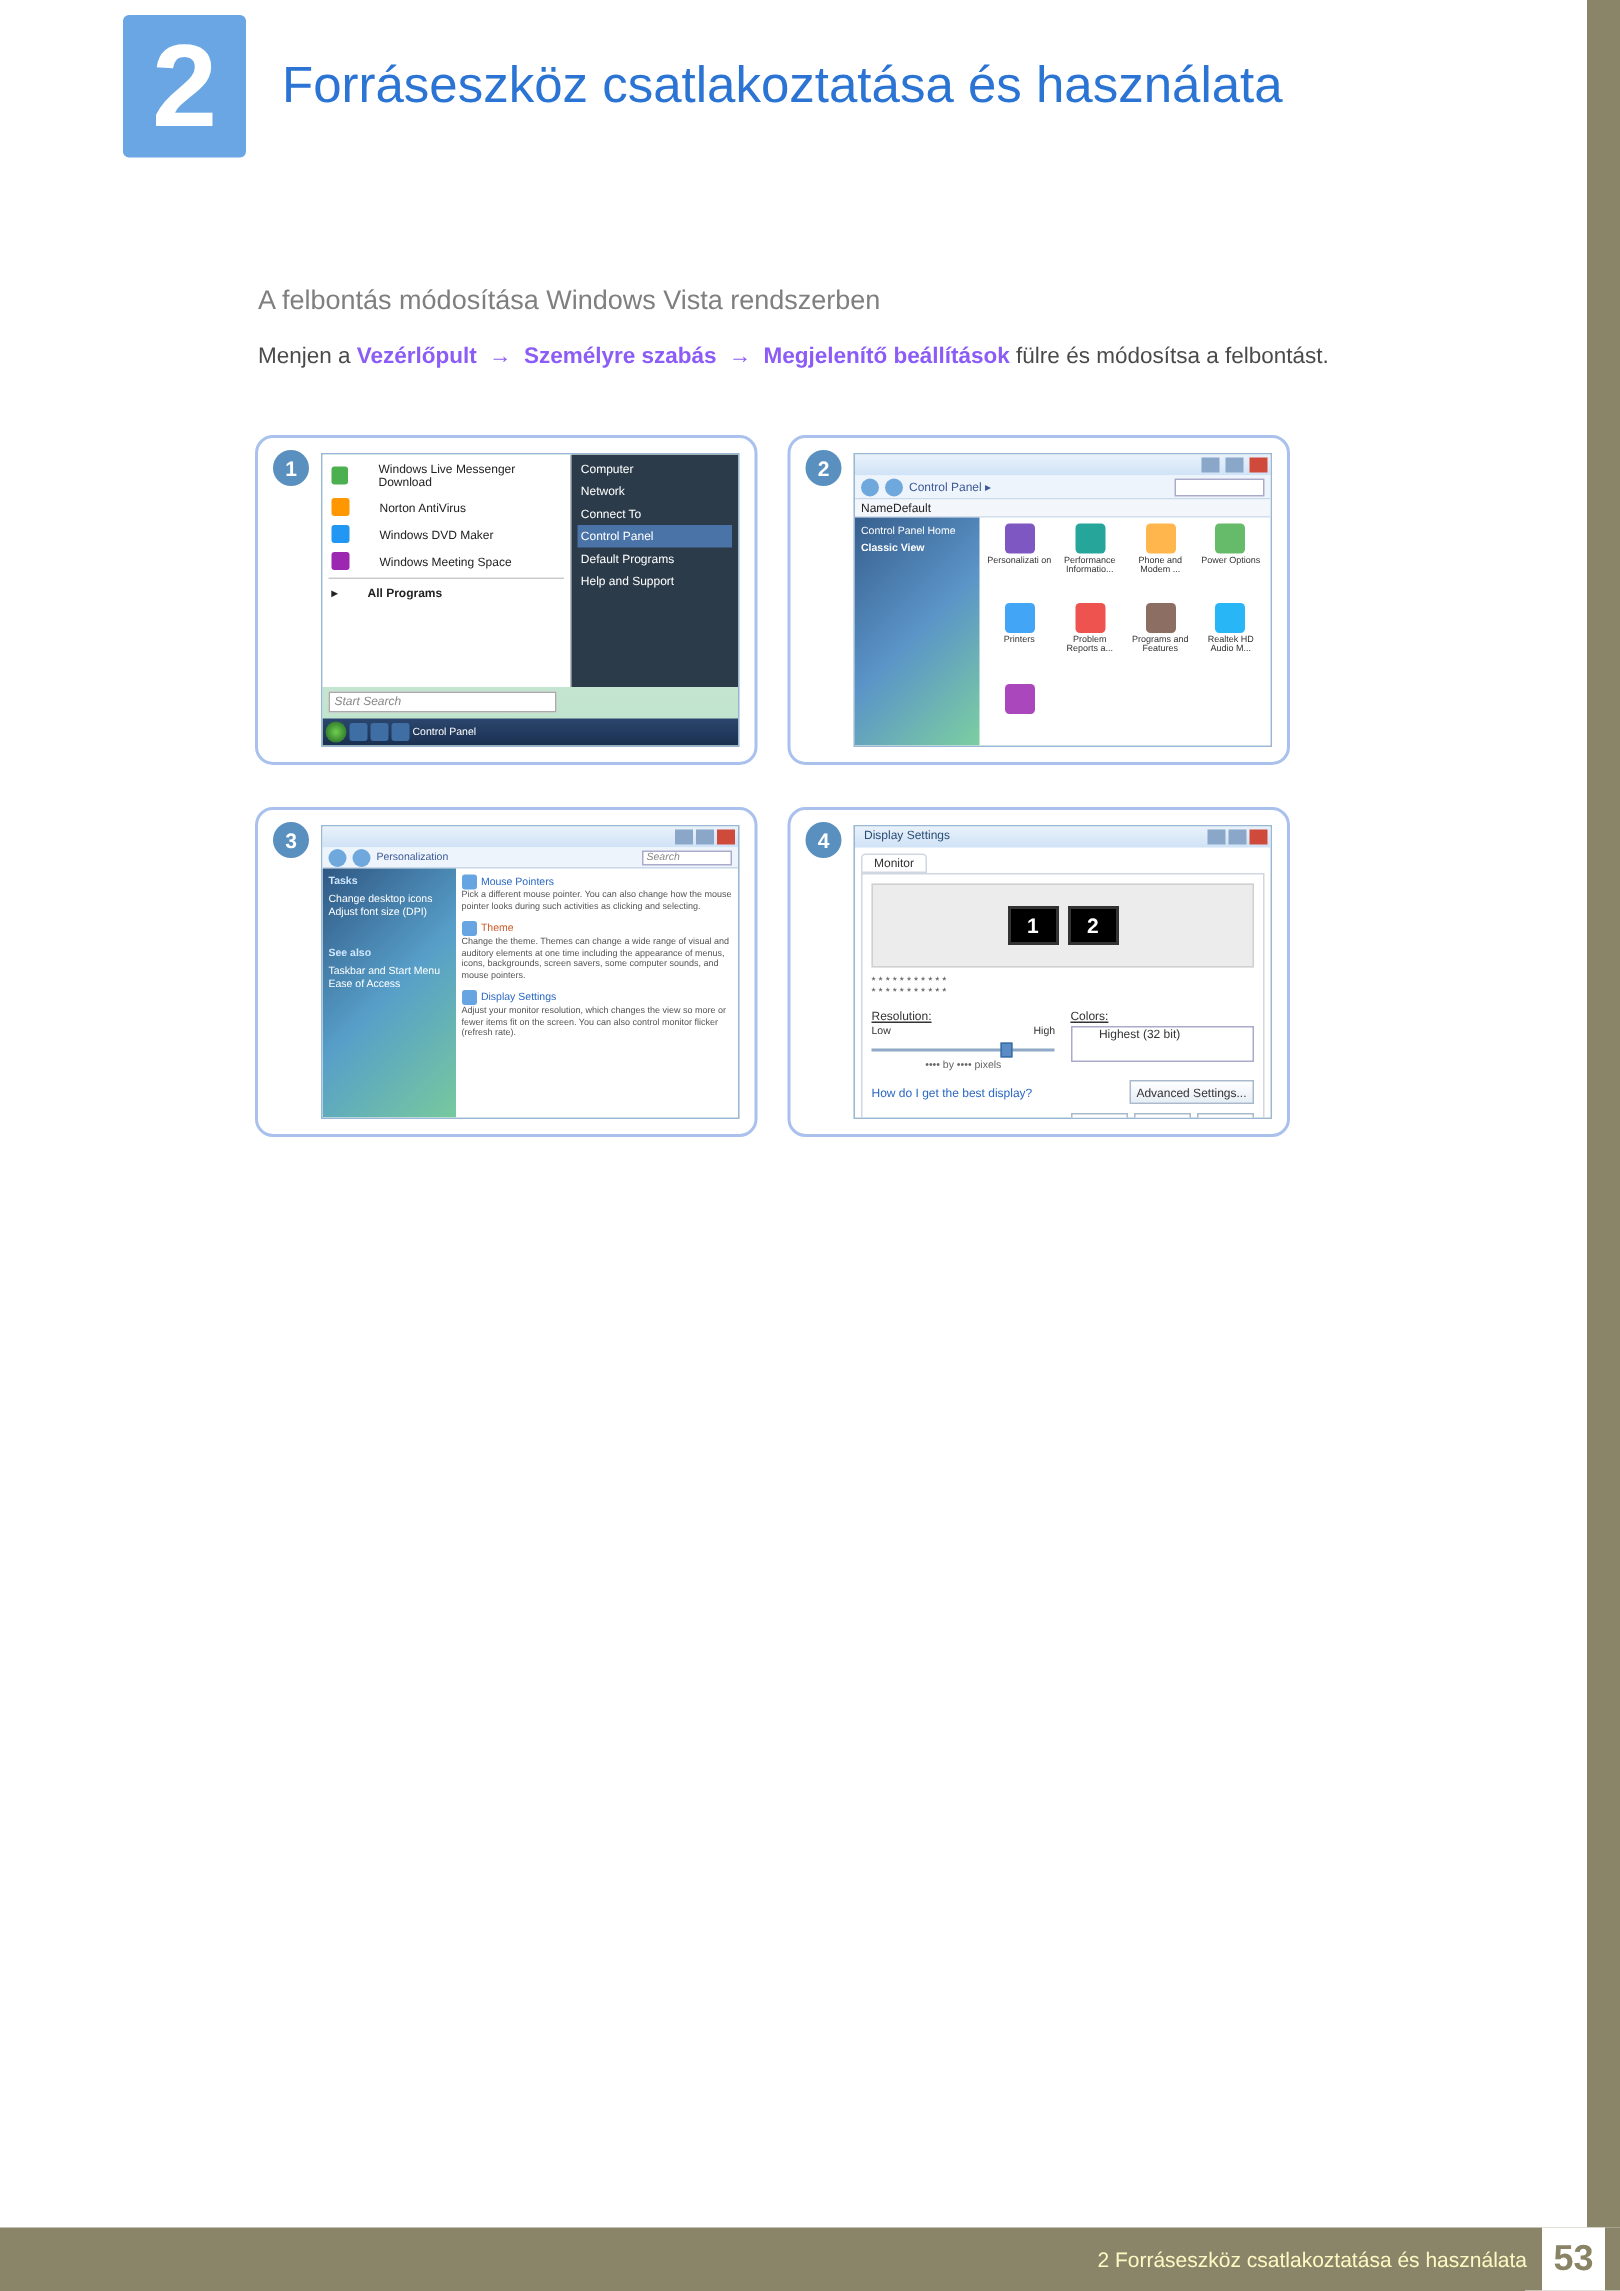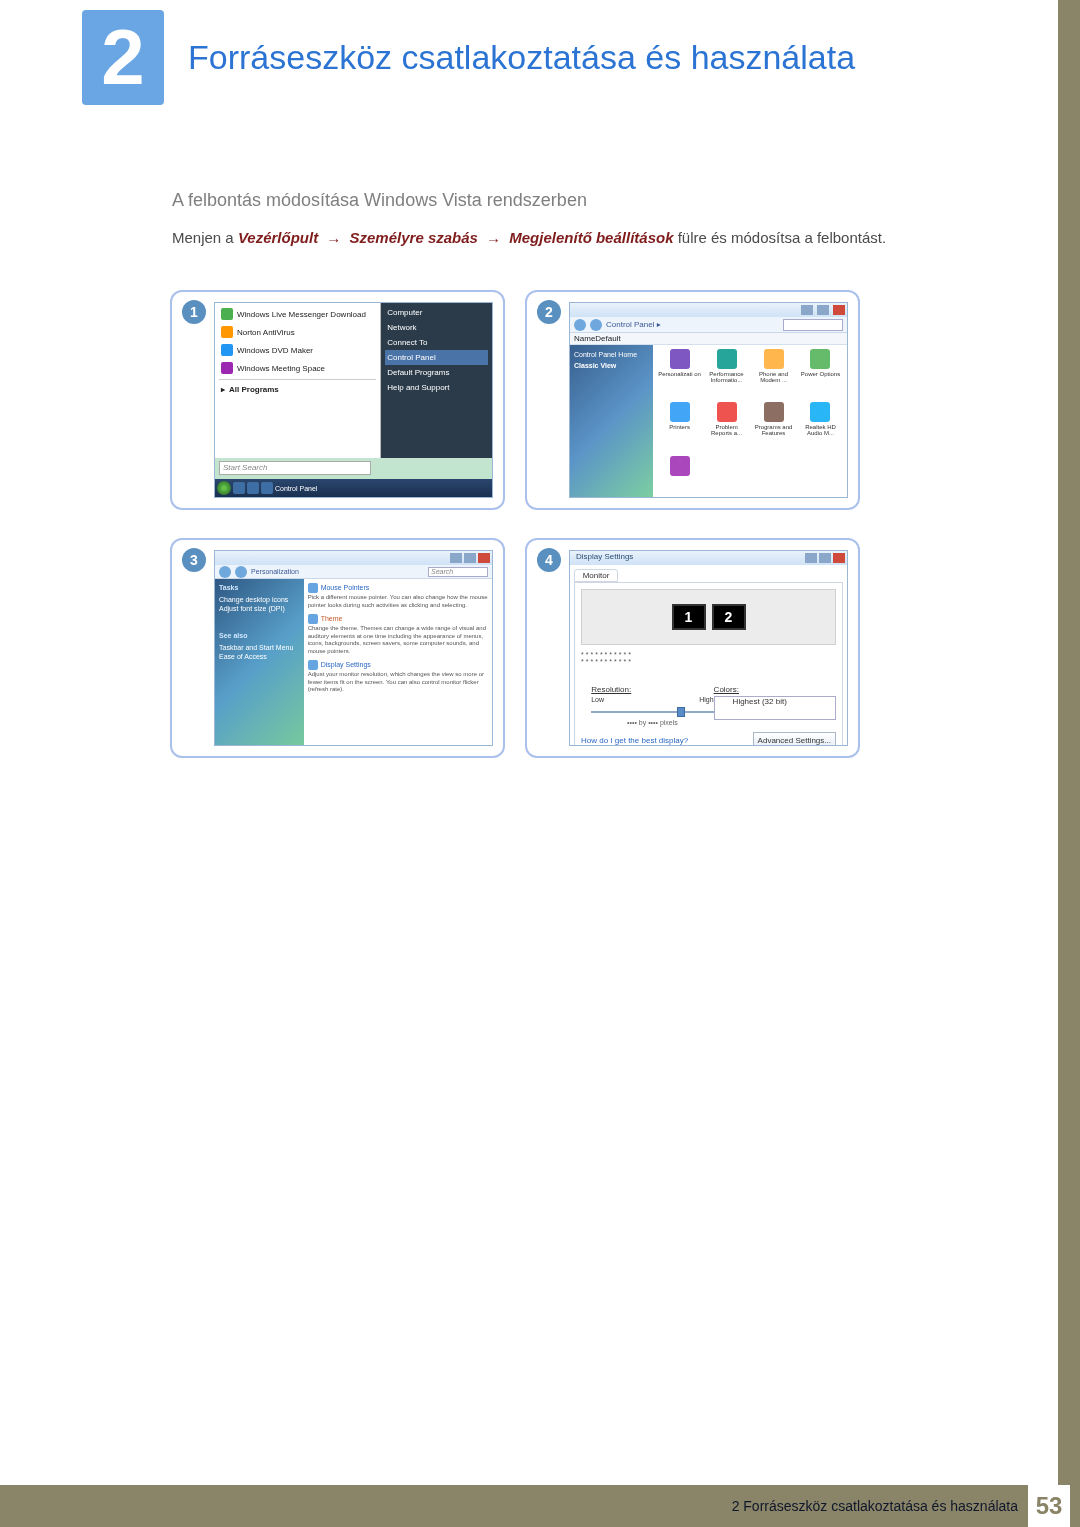--- a/index.html
+++ b/index.html
@@ -59,21 +59,21 @@
   .sub-heading {
     color: #7f7f7f;
     font-size: 18px;
     margin-bottom: 16px;
   }
   .instruction {
     color: #4a4a4a;
     font-size: 15px;
     line-height: 1.5;
   }
-  .instruction .bold { font-weight: bold; color: #7f1d1d; font-style: italic; }
+  .instruction .bold { font-weight: bold; color: #8b5cf6; }
   .arrow { margin: 0 4px; }
   .steps-grid {
     position: absolute;
     left: 170px;
     top: 290px;
     width: 690px;
     display: grid;
     grid-template-columns: 1fr 1fr;
     grid-column-gap: 20px;
     grid-row-gap: 28px;
@@ -123,21 +123,21 @@
   .vista-start .left-col {
     position: absolute;
     left: 0; top: 0;
     width: 60%;
     height: 80%;
     background: #fff;
     border-right: 1px solid #bbb;
     padding: 2px 4px;
   }
   .vista-start .left-col .row {
-    display: flex; align-items: center; gap: 4px;
+    display: flex; align-items: center; gap: 20px;
     padding: 3px 2px;
   }
   .vista-start .icn {
     width: 12px; height: 12px;
     border-radius: 2px;
   }
   .g { background: #4caf50; }
   .o { background: #ff9800; }
   .b { background: #2196f3; }
   .p { background: #9c27b0; }
@@ -244,21 +244,21 @@
   .vista-ds .frame{margin:0 4px 4px;border:1px solid #cfd8e2;padding:6px;}
   .vista-ds .preview{
     height:56px;background:#ececec;border:1px solid #d0d0d0;
     display:flex;align-items:center;justify-content:center;gap:6px;margin-bottom:6px;
   }
   .vista-ds .mon{
     width:34px;height:26px;background:#000;color:#fff;font-weight:bold;font-size:14px;
     display:flex;align-items:center;justify-content:center;border:2px solid #333;
   }
   .vista-ds .dots{letter-spacing:2px;color:#555;font-size:7px;}
-  .vista-ds .row2{display:flex;justify-content:flex-end;margin-top:20px;}
+  .vista-ds .row2{display:flex;justify-content:space-between;margin-top:8px;}
   .vista-ds .col{width:48%;}
   .vista-ds .lbl{text-decoration:underline;}
   .vista-ds .slider{height:10px;position:relative;margin-top:4px;}
   .vista-ds .slider .track{position:absolute;top:4px;left:0;right:0;height:2px;background:#8fa9c6;}
   .vista-ds .slider .thumb{position:absolute;top:0;left:70%;width:8px;height:10px;background:#5c8cc5;border:1px solid #3b6ea5;}
   .vista-ds .sel{width:100%;height:24px;border:1px solid #aac;background:#fff;font-size:8px;padding:0 18px;margin-top:2px;}
   .vista-ds .px{text-align:center;font-size:7px;color:#666;margin-top:2px;}
   .vista-ds .link{color:#2b68c4;font-size:8px;margin-top:4px;display:inline-block;}
   .vista-ds .btns{display:flex;justify-content:flex-end;gap:4px;margin-top:6px;}
   .vista-ds .btns .b{min-width:38px;height:16px;border:1px solid #a9b9c9;background:linear-gradient(#fff,#e6eef6);font-size:8px;display:flex;align-items:center;justify-content:center;padding:0 4px;}
@@ -267,21 +267,21 @@
 
   
   .footer-bar {
     position: absolute;
     left:0;right:0;bottom:0;
     height:42px;
     background:#8a8468;
     display:flex;align-items:center;justify-content:flex-end;
     padding:0 10px;
   }
-  .footer-bar .crumb{color:#0f172a;font-size:14px;margin-right:10px;}
+  .footer-bar .crumb{color:#fef9c3;font-size:14px;margin-right:10px;}
   .footer-bar .pn{
     background:#fff;color:#898466;width:42px;height:42px;
     display:flex;align-items:center;justify-content:center;
     font-size:24px;font-weight:bold;
   }
 </style>
 </head>
 <body>
 <div class="page">
 

